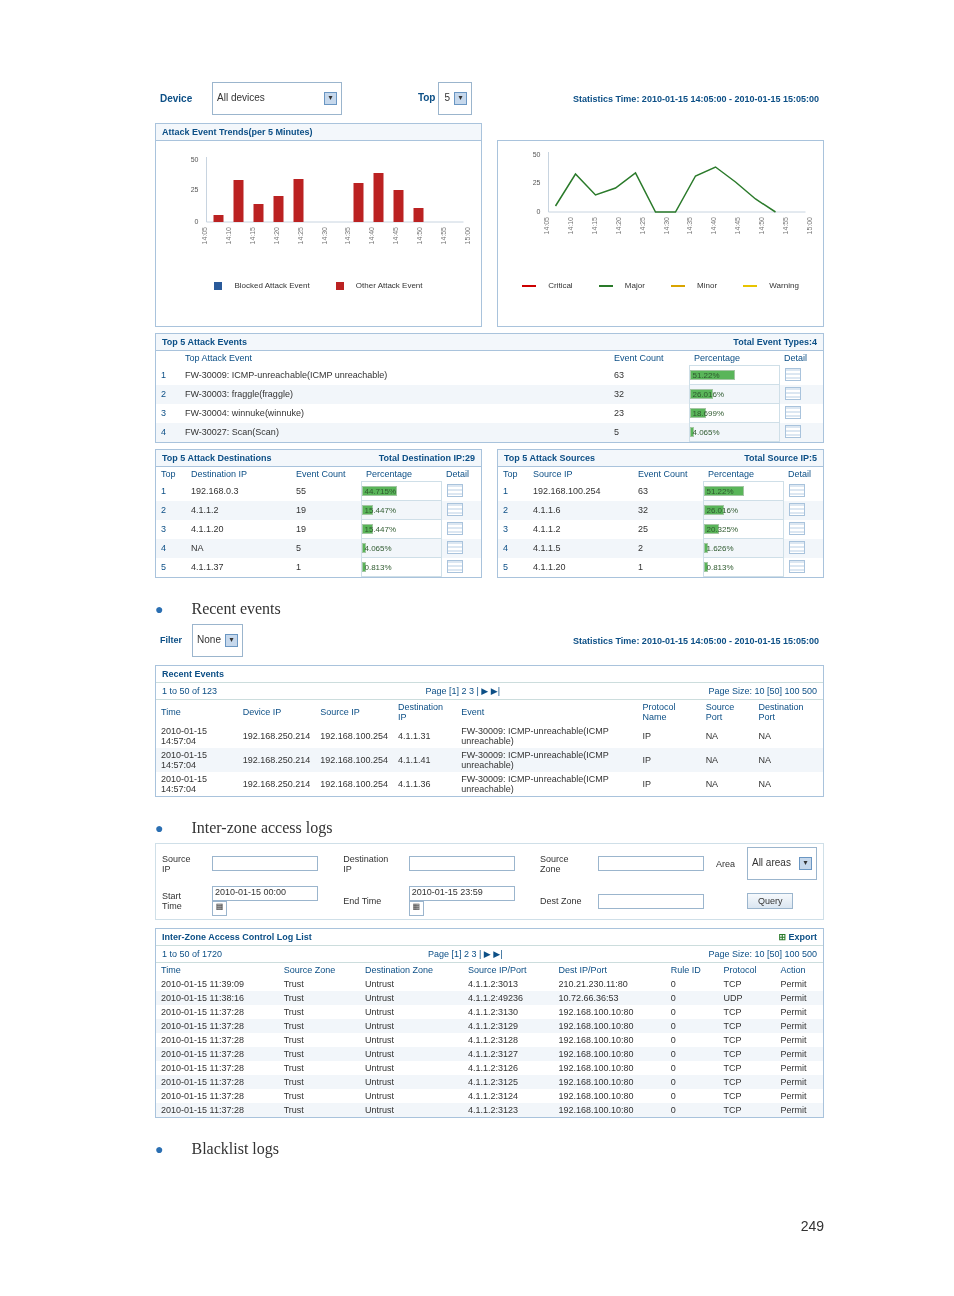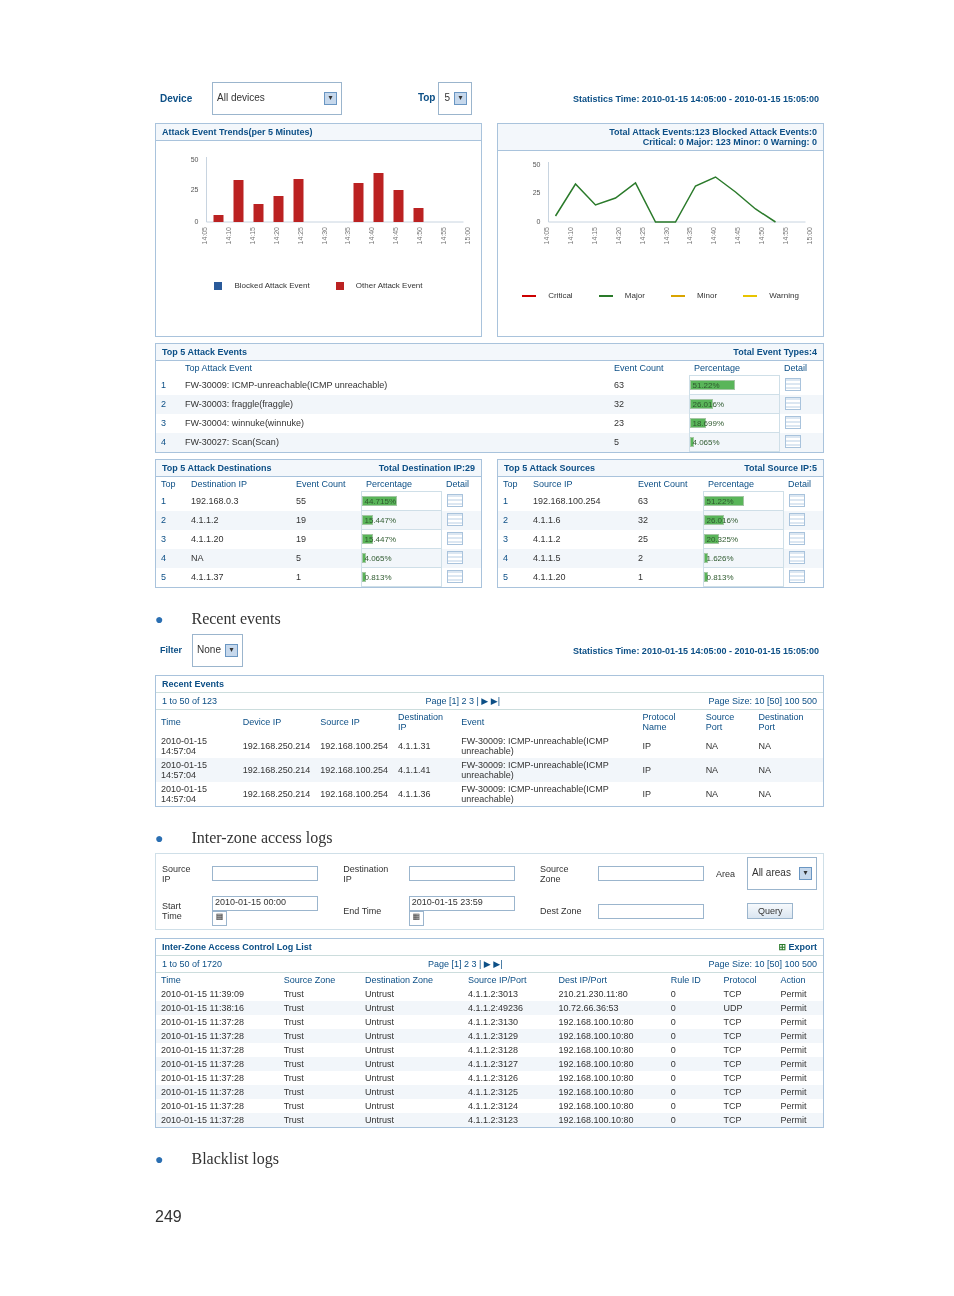--- a/index.html
+++ b/index.html
@@ -49,21 +49,21 @@
   .chart-body {
     padding: 6px 6px 0 6px;
     height: 100px;
     position: relative;
   }
   .xlabels { font-size:7px; color:#777; }
   .legend { text-align:center; font-size:8px; padding:2px 0 4px; }
   .legend span { display:inline-block; margin:16px 6px; }
   .lg-sq { display:inline-block; width:8px; height:8px; vertical-align:middle; margin-right:3px;}
   .lg-line { display:inline-block; width:14px; height:2px; vertical-align:middle; margin-right:3px;}
-  .row { display:flex; gap:15px; }
+  .row { display:flex; gap:15px;align-items:flex-end; }
   .half { flex:1; }
 
   table { border-collapse: collapse; width:100%; font-size:9px; }
   th, td { padding: 2px 5px; text-align:left; }
   .grid-head th { color:#0c4f86; font-weight:normal;}
   .striped tr:nth-child(even) td { background:#f2f6fa; }
   .pct-bar {
     display:inline-block; height:10px; background:#59b559; color:#2f5a2f;
     font-size:8px; line-height:10px; padding-left:2px; white-space:nowrap;
     border:1px solid #a3c6a3; box-sizing:border-box;
@@ -79,21 +79,21 @@
   .stats-time { color:#0c4f86; font-weight:bold; font-size:9px; }
   .tbl-outer { border:1px solid #a9c3dc; }
   .subhead { color:#0c4f86; padding:3px 6px; font-size:9px; border-bottom:1px solid #cdd; }
   .light-row td { background:#f2f6fa; }
   .formrow td { font-size:9px; padding:3px 6px; }
   .txt-in { display:inline-block; border:1px solid #9bb5cd; background:#fff; height:13px; width:100px; font-size:9px; padding:0 2px; vertical-align:middle;}
   .cal-ic { display:inline-block; width:13px; height:13px; border:1px solid #9bb5cd; background:#fff; vertical-align:middle; font-size:8px; text-align:center;}
   .btn { display:inline-block; border:1px solid #9bb5cd; background:linear-gradient(#f6f9fc,#dbe6f1); padding:2px 10px; font-size:9px; }
   .export { float:right; color:#0c4f86; font-size:9px;}
   .export::before { content:"⊞ "; color:#2a7a2a; font-weight:bold;}
-  .pagenum { text-align:left; font-size:16px; margin-top:40px; }
+  .pagenum { text-align:right; font-size:14px; margin-top:60px; }
   svg { display:block; }
 </style>
 </head>
 <body>
 
 <div class="page">
 
   <table style="width:100%">
       <tbody>
         <tr>
@@ -157,24 +157,20 @@
             <span style="transform: rotate(-90deg); display: inline-block; width: 8px;">15:00</span>
           </div>
       </div>
       <div class="legend">
         <span><span class="lg-sq" style="background:#2a5a9a"></span><span>Blocked Attack Event</span></span>
         <span><span class="lg-sq" style="background:#b22"></span><span>Other Attack Event</span></span>
       </div>
     </div>
 
     <div class="half panel">
-      <div class="panel-head" style="text-align:right;color:#0c4f86">
-        <div>Total Attack Events:123 Blocked Attack Events:0</div>
-        <div>Critical: 0 Major: 123 Minor: 0 Warning: 0</div>
-      </div>
       <div class="chart-body">
         <svg width="100%" height="80" viewBox="0 0 300 80">
           <g stroke="#c8d4e0">
               <line x1="38" y1="5" x2="38" y2="65"></line>
               <line x1="38" y1="65" x2="295" y2="65"></line>
             </g>
           <text x="30" y="10" font-size="7" text-anchor="end" fill="#555">50</text>
           <text x="30" y="38" font-size="7" text-anchor="end" fill="#555">25</text>
           <text x="30" y="67" font-size="7" text-anchor="end" fill="#555">0</text>
           <polyline fill="none" stroke="#2a7a2a" stroke-width="1.5" points="45,59 65,27 85,48 105,41 125,26 145,65 165,65 185,29 205,20 225,35 245,52 265,65"></polyline>

